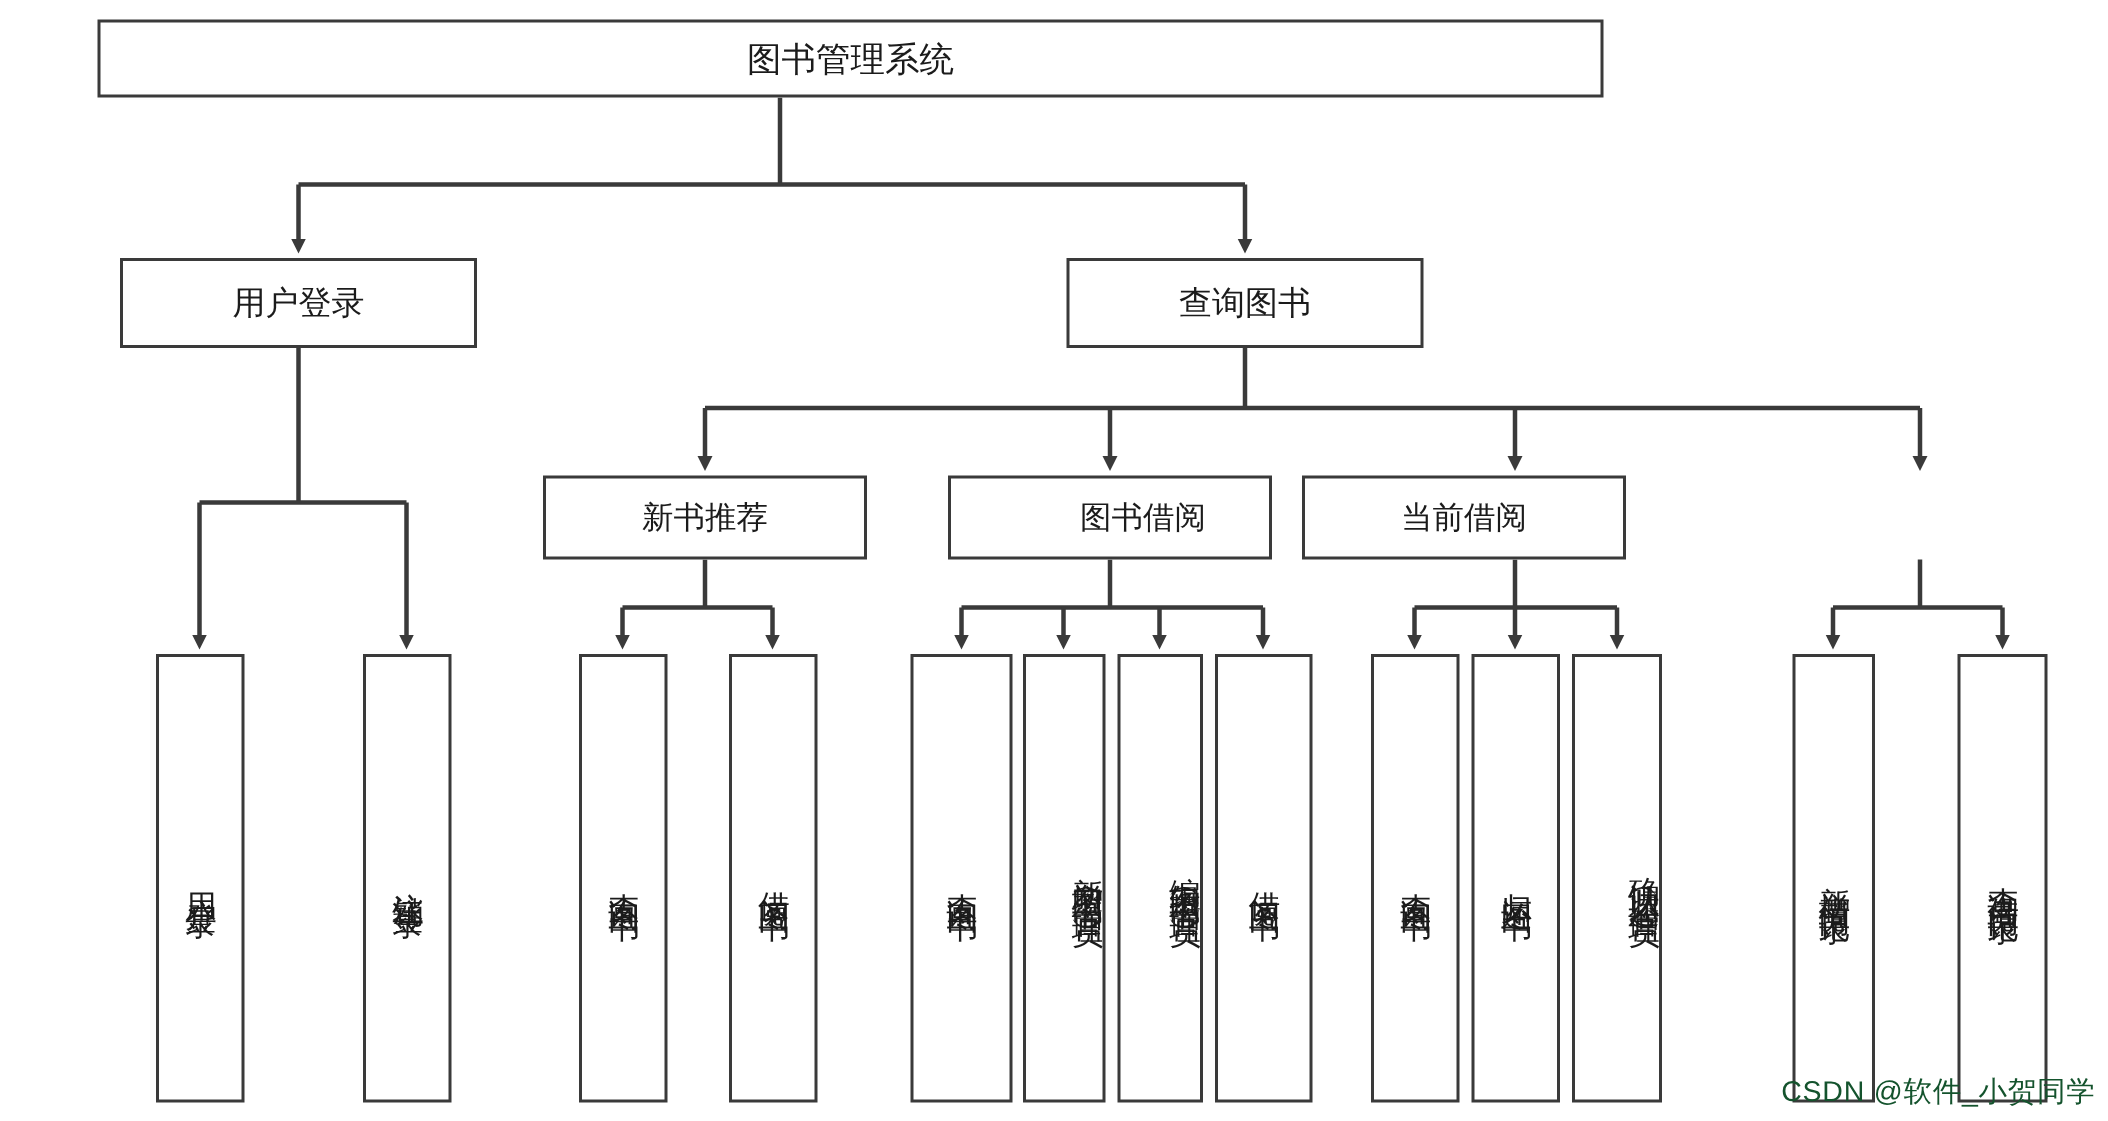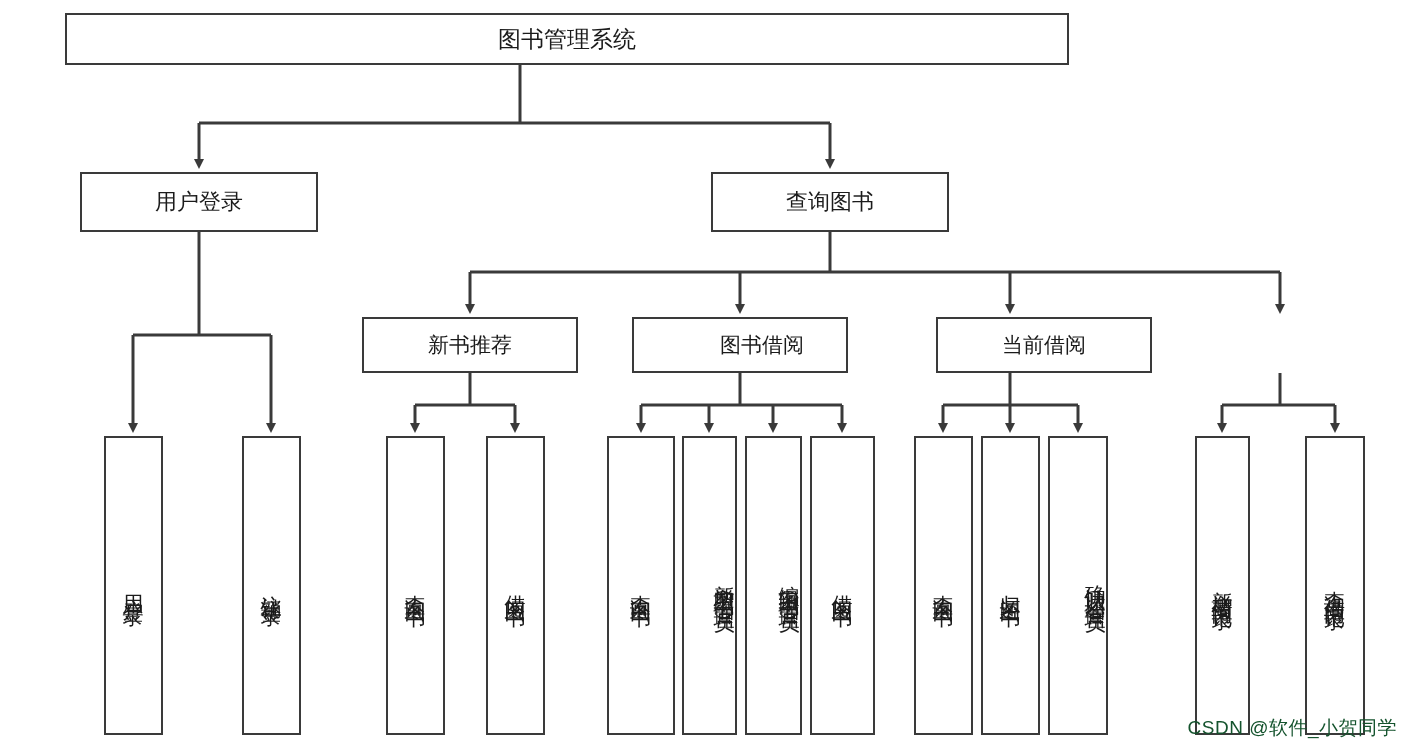--- a/index.html
+++ b/index.html
@@ -139,21 +139,21 @@
   <div class="node level1" style="left:711px; top:172px; width:238px; height:60px;">
     <span>查询图书</span>
   </div>
 
   <div class="node level2" style="left:362px; top:317px; width:216px; height:56px;">
     <span>新书推荐</span>
   </div>
   <div class="node level2" style="left:632px; top:317px; width:216px; height:56px;padding-left:44px;">
     <span>图书借阅</span>
   </div>
-  <div class="node level2" style="left:936px; top:317px; width:216px; height:56px;">
+  <div class="node level2" style="left:868px; top:317px; width:216px; height:56px;">
     <span>当前借阅</span>
   </div>
 
   <div class="node leaf" style="left:104px; top:436px; width:59px; height:299px;">
     <span class="vtext">用户登录</span>
   </div>
   <div class="node leaf" style="left:242px; top:436px; width:59px; height:299px;">
     <span class="vtext">注销登录</span>
   </div>
 

